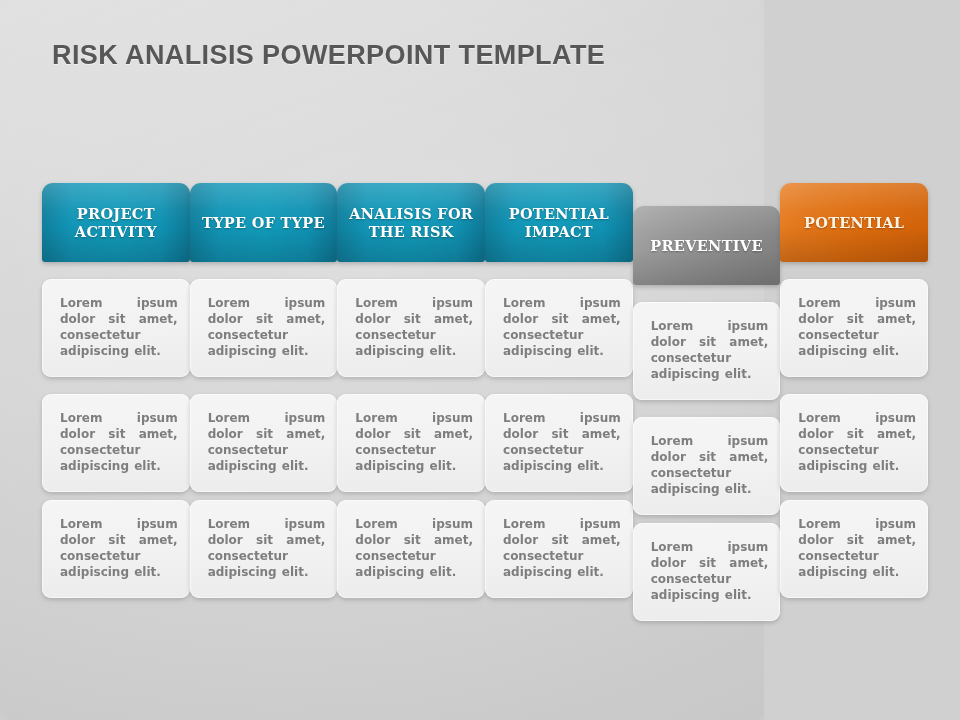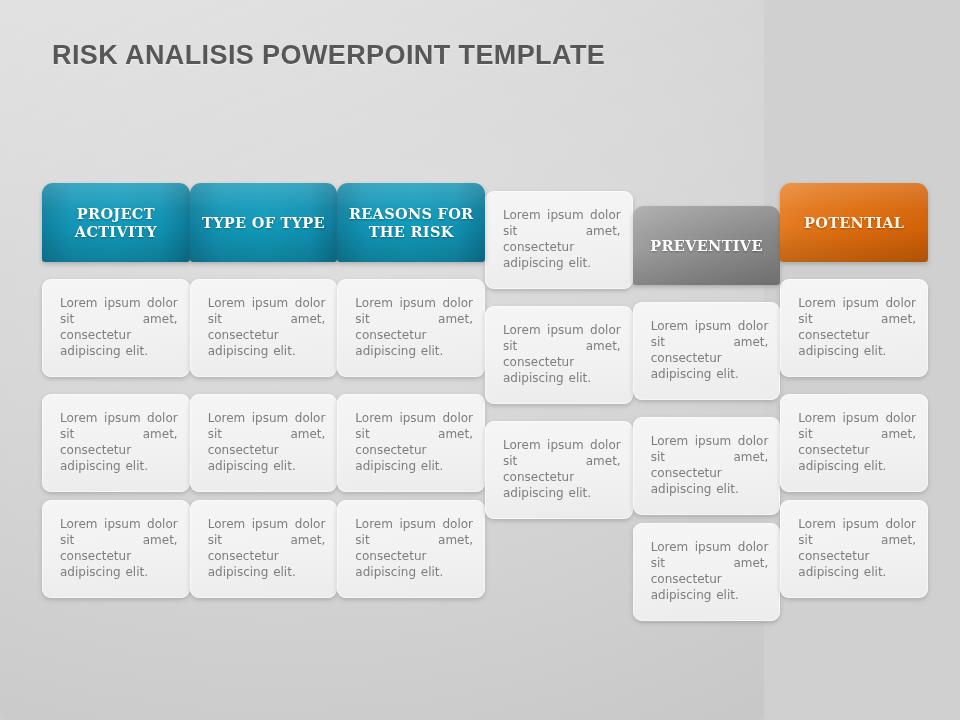--- a/index.html
+++ b/index.html
@@ -79,20 +79,21 @@
   }
 
   .cell {
     height:98px;
     margin-top:8px;
     background:linear-gradient(178deg, #f5f5f5 0%, #f2f2f2 50%, #ececec 100%);
     border-radius:9px;
     box-shadow:0 2px 4px rgba(120,120,120,0.40), 0 0 0 1px rgba(255,255,255,0.55) inset;
     display:flex; align-items:center;
     padding:0 12px 0 18px;
+    font-weight:bold;
   }
   .cell .ctxt {
     font-family:"DejaVu Sans", sans-serif;
     font-size:12px;
     line-height:1.33;
     color:#7e7e7e;
     text-align:justify;
     word-spacing:1px;
   }
   .col .cell:nth-of-type(2) { margin-top:17px; }
@@ -127,33 +128,36 @@
         </div>
         <div class="cell">
           <span class="ctxt">Lorem ipsum dolor sit amet, consectetur adipiscing elit.</span>
         </div>
         <div class="cell">
           <span class="ctxt">Lorem ipsum dolor sit amet, consectetur adipiscing elit.</span>
         </div>
       </div>
       <div class="col">
         <div class="hdr teal">
-          <span class="htxt">REASONS FOR THE RISK</span>
+          <span class="htxt">ANALISIS FOR THE RISK</span>
         </div>
         <div class="cell">
           <span class="ctxt">Lorem ipsum dolor sit amet, consectetur adipiscing elit.</span>
         </div>
         <div class="cell">
           <span class="ctxt">Lorem ipsum dolor sit amet, consectetur adipiscing elit.</span>
         </div>
         <div class="cell">
           <span class="ctxt">Lorem ipsum dolor sit amet, consectetur adipiscing elit.</span>
         </div>
       </div>
       <div class="col">
+        <div class="hdr teal">
+          <span class="htxt">POTENTIAL IMPACT</span>
+        </div>
         <div class="cell">
           <span class="ctxt">Lorem ipsum dolor sit amet, consectetur adipiscing elit.</span>
         </div>
         <div class="cell">
           <span class="ctxt">Lorem ipsum dolor sit amet, consectetur adipiscing elit.</span>
         </div>
         <div class="cell">
           <span class="ctxt">Lorem ipsum dolor sit amet, consectetur adipiscing elit.</span>
         </div>
       </div>

